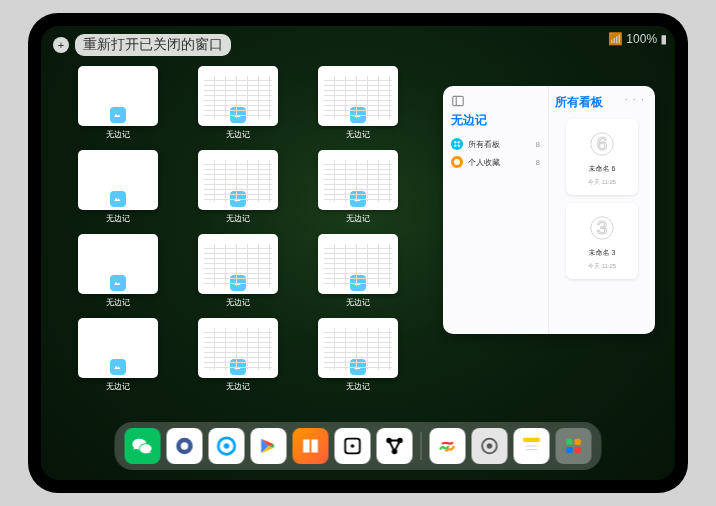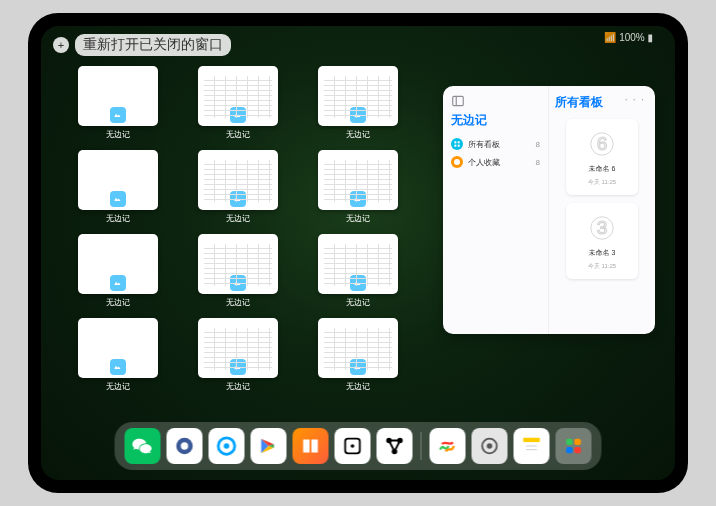--- a/index.html
+++ b/index.html
@@ -1,19 +1,19 @@
 <!DOCTYPE html>
 <html><head>
 <meta charset="utf-8">
 <style>
 *{margin:0;padding:0;box-sizing:border-box;font-family:-apple-system,"PingFang SC",sans-serif}
 body{width:716px;height:506px;background:#d4d4d4;display:flex;align-items:center;justify-content:center}
 .ipad{width:660px;height:480px;background:#000;border-radius:30px;padding:13px;position:relative}
 .screen{width:100%;height:100%;border-radius:18px;background:radial-gradient(ellipse at 50% 40%,#1a3d1a 0%,#0d2610 35%,#0a1f0d 55%,#061408 100%);position:relative;overflow:hidden}
-.status{position:absolute;top:6px;right:22px;font-size:10px;color:#fff;opacity:.8}
+.status{position:absolute;top:6px;right:8px;font-size:12px;color:#fff;opacity:.8}
 .topbar{position:absolute;top:8px;left:12px;display:flex;gap:6px;align-items:center}
 .plus{width:16px;height:16px;background:rgba(255,255,255,.85);border-radius:8px;display:flex;align-items:center;justify-content:center;font-size:11px;color:#333}
 .reopen{background:rgba(255,255,255,.85);border-radius:9px;padding:2px 8px;font-size:14px;color:#333}
 .windows{position:absolute;top:40px;left:20px;width:360px;display:grid;grid-template-columns:repeat(4,1fr);gap:10px 6px}
 .win{display:flex;flex-direction:column;align-items:center;gap:3px}
 .thumb{width:80px;height:60px;border-radius:5px;background:#fff;position:relative;overflow:hidden;box-shadow:0 2px 4px rgba(0,0,0,.3)}
 .thumb.blank{background:#fff}
 .thumb.cal{background:#fff}
 .thumb.cal::after{content:"";position:absolute;inset:10px 6px 8px 6px;background:repeating-linear-gradient(to bottom,transparent 0,transparent 4px,#e0e0e0 4px,#e0e0e0 5px),repeating-linear-gradient(to right,transparent 0,transparent 10px,#e0e0e0 10px,#e0e0e0 11px)}
 .badge{position:absolute;bottom:3px;left:50%;transform:translateX(-50%);width:16px;height:16px;background:#5ac8fa;border-radius:4px;display:flex;align-items:center;justify-content:center}

